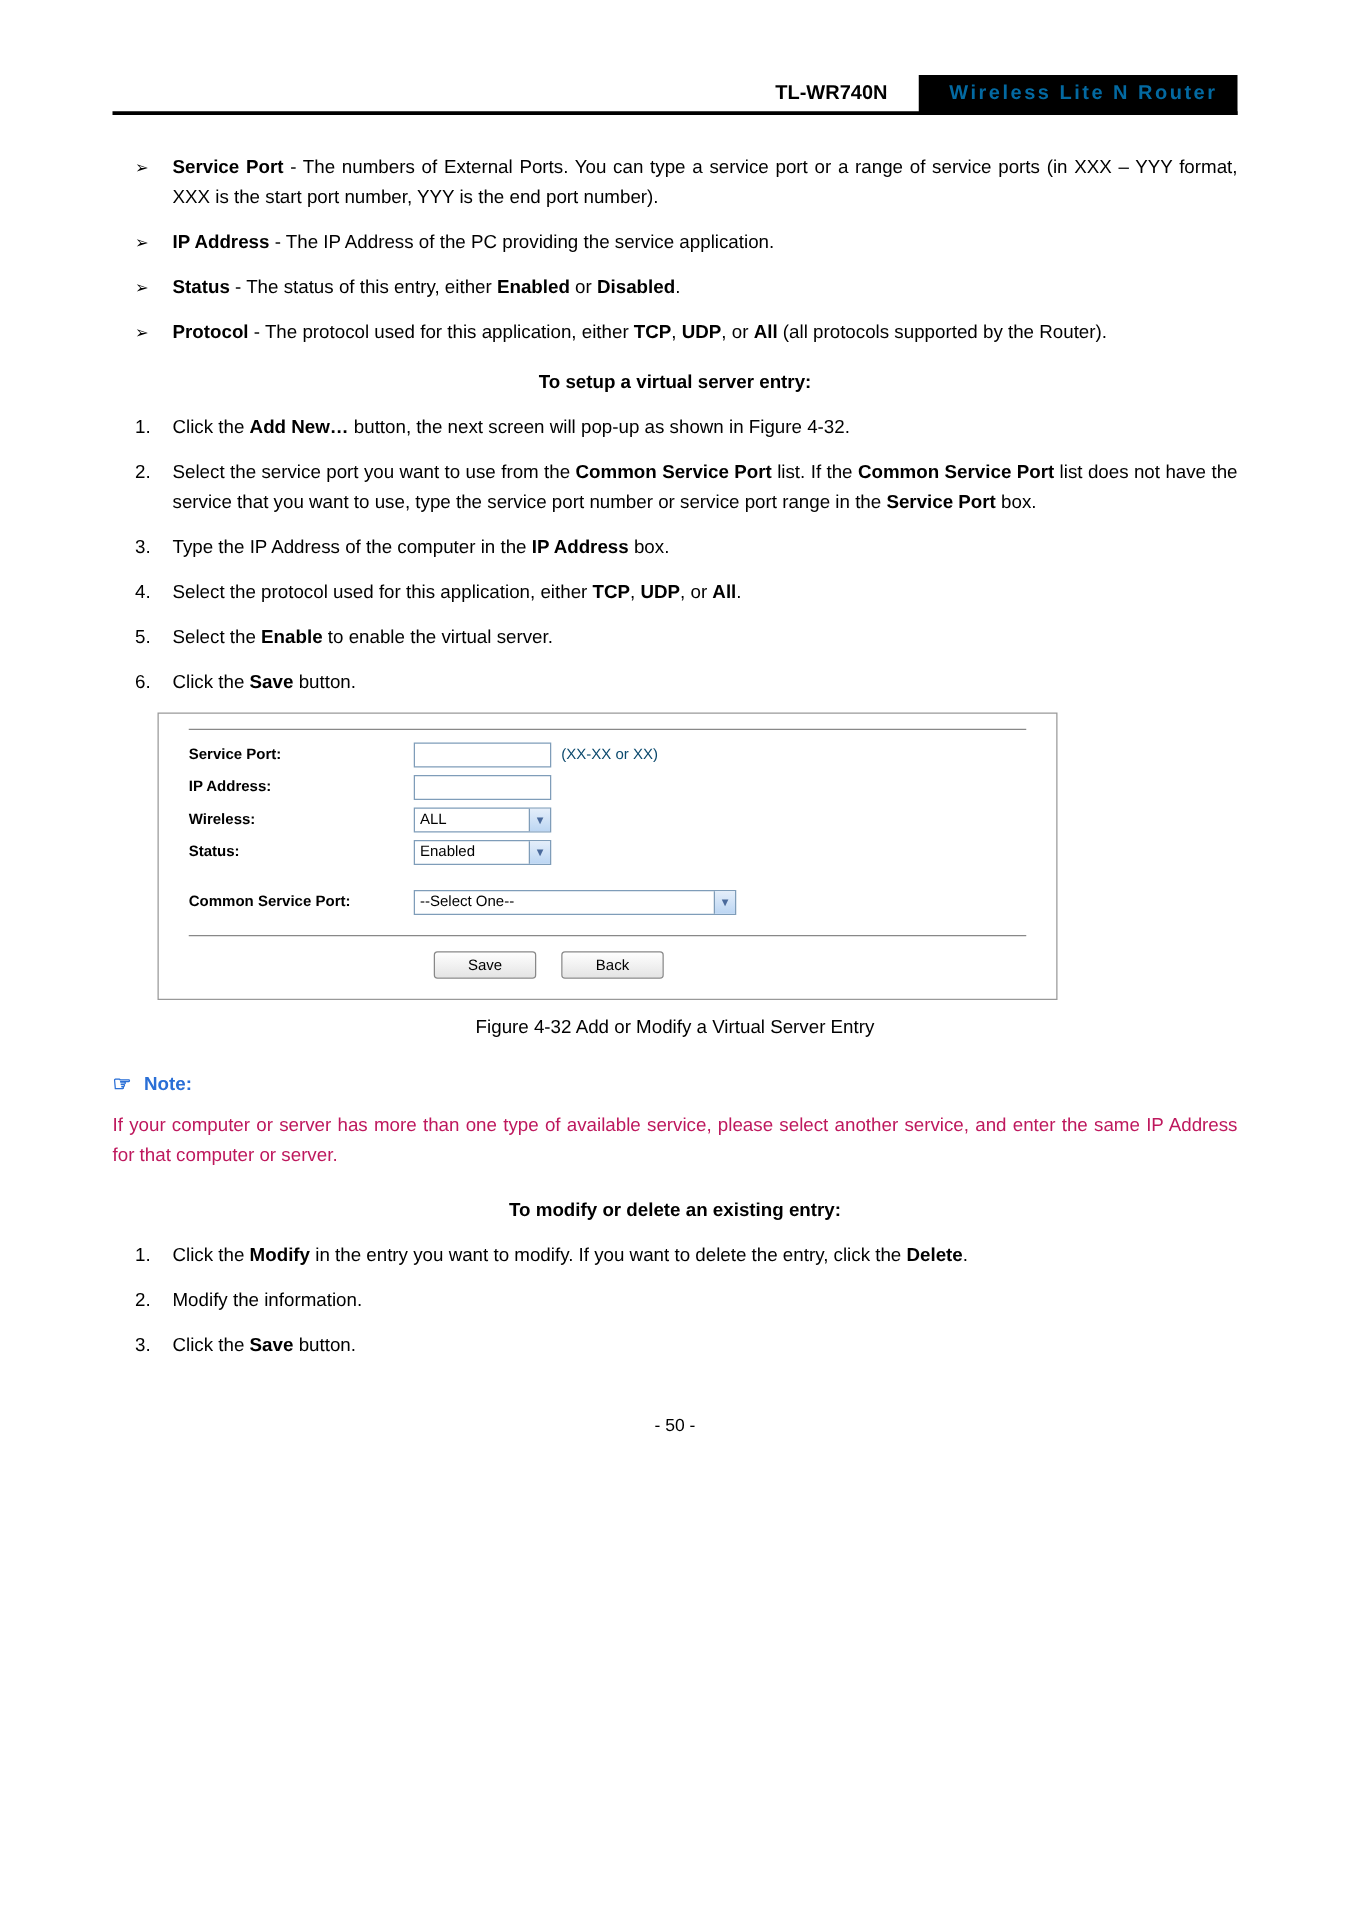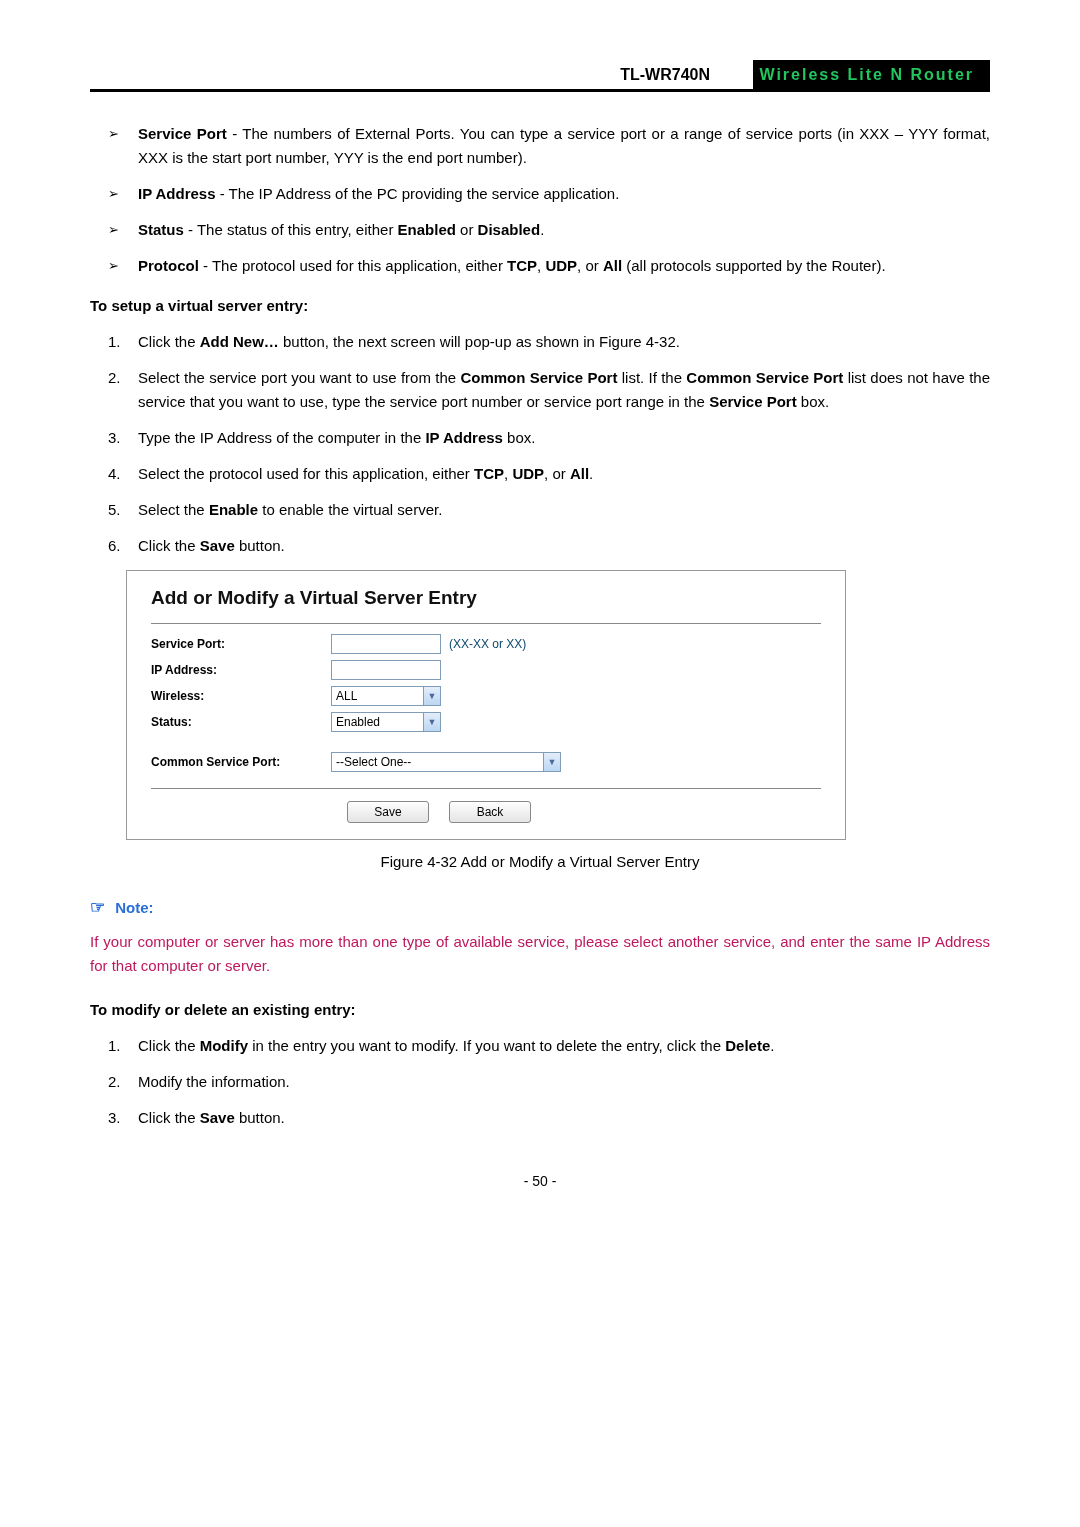--- a/index.html
+++ b/index.html
@@ -24,37 +24,37 @@
       right: 280px;
       top: 2px;
       font-weight: bold;
       font-size: 16px;
     }
     .header-desc {
       position: absolute;
       right: 0;
       top: 0;
       background: #000;
-      color: #22c55e;
-      padding: 2px 16px 4px 6px;
+      color: #0369a1;
+      padding: 2px 16px 4px 24px;
       font-weight: bold;
       font-size: 16px;
       letter-spacing: 2px;
     }
     .bullets-list { list-style: none; padding-left: 26px; }
     .bullets-list li { position: relative; padding-left: 22px; margin-bottom: 12px; text-align: justify; }
     .bullets-list li::before {
       content: '➢';
       position: absolute;
       left: -8px;
       top: 2px;
       font-size: 13px;
     }
     .bolder { font-weight: bold; }
-    .section-h { font-weight: bold; margin: 16px 0 12px 0; }
+    .section-h { font-weight: bold; margin: 16px 0 12px 0; text-align: center; }
     .num-list { list-style: none; padding-left: 18px; }
     .num-list li { position: relative; padding-left: 30px; margin-bottom: 12px; text-align: justify; }
     .num-list li .num { position: absolute; left: 0; top: 0; }
     .screenshot-box {
       border: 1px solid #999;
       margin: 12px 0 10px 36px;
       width: 720px;
       padding: 12px 24px 16px 24px;
       background: #fff;
     }
@@ -171,21 +171,20 @@
 <ol class="num-list">
   <li><span class="num">1.</span><span>Click the </span><span class="bolder">Add New…</span><span> button, the next screen will pop-up as shown in Figure 4-32.</span></li>
   <li><span class="num">2.</span><span>Select the service port you want to use from the </span><span class="bolder">Common Service Port</span><span> list. If the </span><span class="bolder">Common Service Port</span><span> list does not have the service that you want to use, type the service port number or service port range in the </span><span class="bolder">Service Port</span><span> box.</span></li>
   <li><span class="num">3.</span><span>Type the IP Address of the computer in the </span><span class="bolder">IP Address</span><span> box.</span></li>
   <li><span class="num">4.</span><span>Select the protocol used for this application, either </span><span class="bolder">TCP</span><span>, </span><span class="bolder">UDP</span><span>, or </span><span class="bolder">All</span><span>.</span></li>
   <li><span class="num">5.</span><span>Select the </span><span class="bolder">Enable</span><span> to enable the virtual server.</span></li>
   <li><span class="num">6.</span><span>Click the </span><span class="bolder">Save</span><span> button.</span></li>
 </ol>
 
 <div class="screenshot-box">
-  <div class="screenshot-title">Add or Modify a Virtual Server Entry</div>
   <div class="form-area">
     <div class="form-row">
       <div class="form-label">Service Port:</div>
       <input class="form-input" style="width: 110px;" value="">
       <span class="form-hint">(XX-XX or XX)</span>
     </div>
     <div class="form-row">
       <div class="form-label">IP Address:</div>
       <input class="form-input" style="width: 110px;" value="">
     </div>
@@ -199,21 +198,21 @@
     <div class="form-row">
       <div class="form-label">Status:</div>
       <div class="form-select" style="width:110px">
         <span>Enabled</span>
         <span class="chev">▼</span>
       </div>
     </div>
     <div class="spacer"></div>
     <div class="form-row" style="margin-top:10px">
       <div class="form-label">Common Service Port:</div>
-      <div class="form-select" style="width:230px">
+      <div class="form-select" style="width:258px">
         <span>--Select One--</span>
         <span class="chev">▼</span>
       </div>
     </div>
   </div>
   <div class="button-row">
     <div class="win-btn">Save</div>
     <div class="win-btn">Back</div>
   </div>
 </div>

